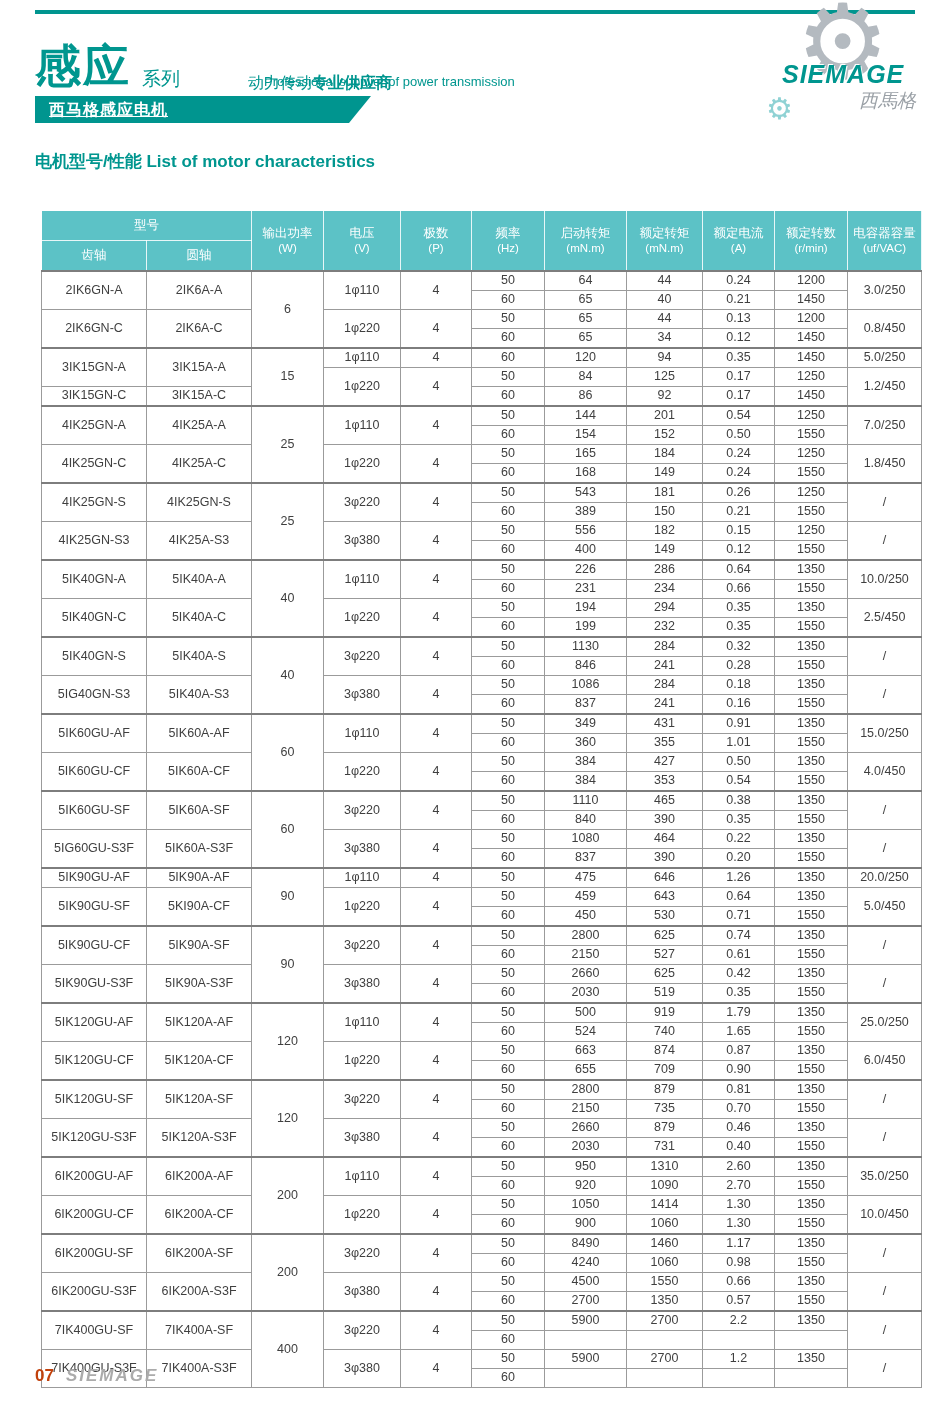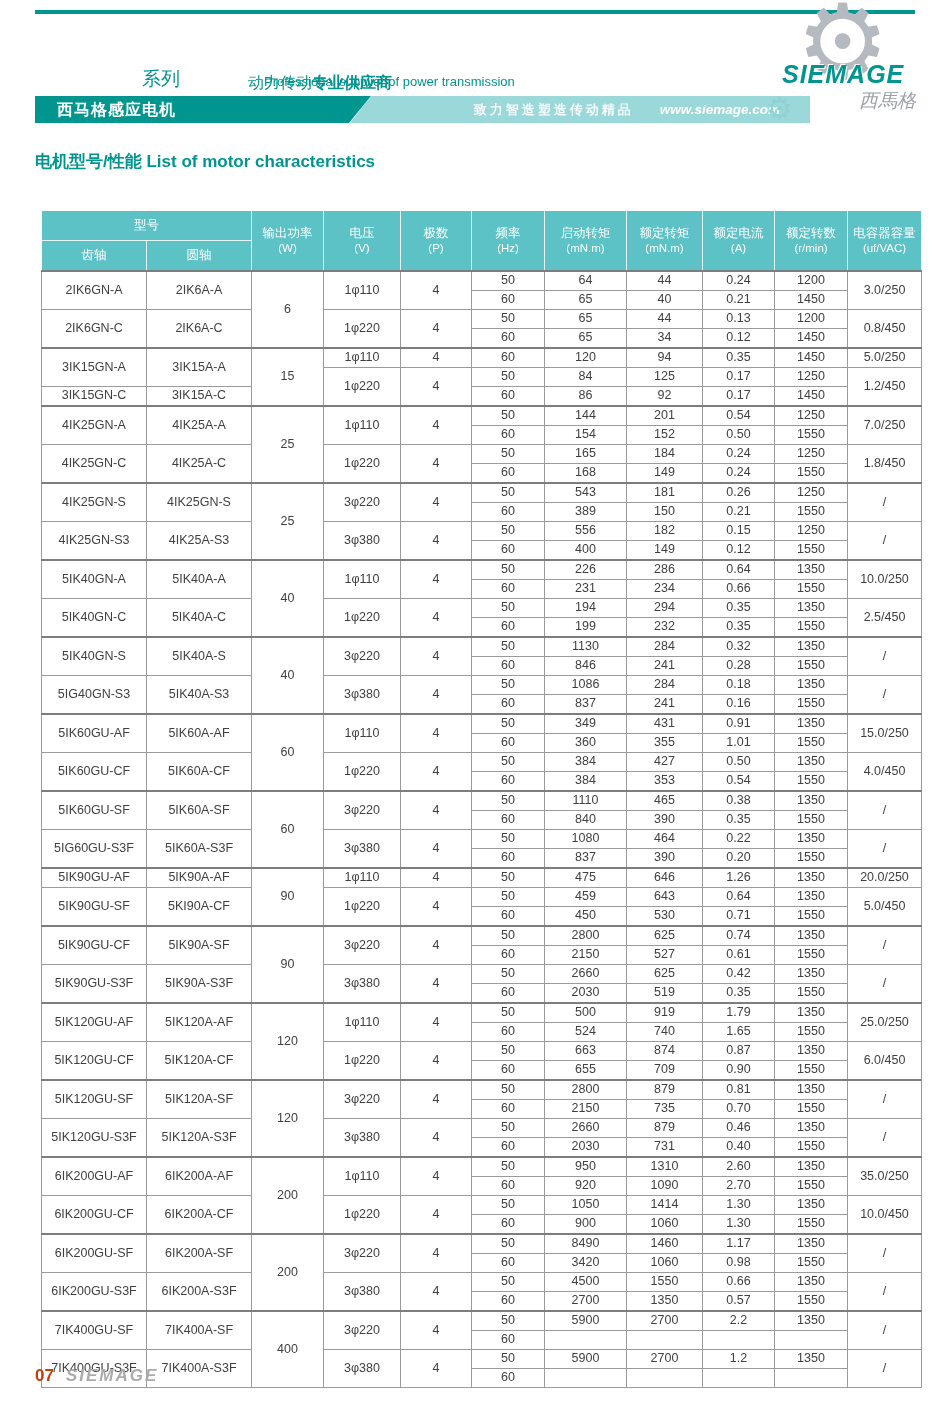--- a/index.html
+++ b/index.html
@@ -15,21 +15,21 @@
 
   .series-big{position:absolute;left:35px;top:36px;font-size:46px;font-weight:bold;color:var(--brand);letter-spacing:2px;}
   .series-small{position:absolute;left:142px;top:66px;font-size:19px;color:var(--brand);}
 
   .supplier-cn{position:absolute;left:248px;top:52px;font-size:16px;color:var(--brand);margin-top:21px;}
   .supplier-cn b{font-weight:bold;}
   .supplier-en{position:absolute;left:264px;top:74px;font-size:13px;color:var(--brand);}
 
   .dark-band{position:absolute;left:35px;top:96px;width:336px;height:27px;background:var(--band-dark);
     clip-path:polygon(0 0,100% 0,calc(100% - 22px) 100%,0 100%);
-    color:#fff;font-weight:bold;font-size:16px;line-height:27px;padding-left:22px;box-sizing:border-box;letter-spacing:1px;}
+    color:#fff;font-weight:bold;font-size:16px;line-height:27px;padding-left:14px;box-sizing:border-box;letter-spacing:1px;text-decoration:underline;}
   .light-band{position:absolute;left:350px;top:96px;width:460px;height:27px;background:var(--band-light);
     clip-path:polygon(21px 0,100% 0,100% 100%,0 100%);
     display:flex;align-items:center;justify-content:flex-end;gap:26px;padding-right:30px;box-sizing:border-box;}
   .slogan{color:rgba(255,255,255,.88);font-size:13px;font-weight:bold;letter-spacing:3px;}
   .website{color:#fff;font-size:13.5px;font-weight:bold;font-style:italic;}
 
   .logo{position:absolute;left:782px;top:20px;width:134px;height:112px;}
   .gear-big{position:absolute;left:14px;top:-30px;font-size:104px;color:var(--gray-logo);line-height:1;}
   .gear-small{position:absolute;left:-16px;top:74px;font-size:30px;color:#8FD2D4;line-height:1;}
   .logo-text{position:absolute;left:0;top:40px;font-size:25px;font-weight:bold;font-style:italic;color:var(--brand);
@@ -51,31 +51,28 @@
   .page-num{font-size:17px;font-weight:bold;color:#c2410c;}
   .footer-brand{font-size:17px;font-weight:bold;font-style:italic;color:var(--footer-gray);letter-spacing:2px;}
 </style>
 </head>
 <body>
 
 <div class="page">
 
   <div class="top-rule"></div>
 
+  <div class="series-big">感应</div>
   <div class="series-small">系列</div>
 
   <div class="supplier-cn"><span>动力传动</span><b>专业供应商</b></div>
   <div class="supplier-en">Professional supplier of power transmission</div>
 
   <div class="dark-band"><span>西马格感应电机</span></div>
 
-  <div class="light-band">
-    <span class="slogan">致力智造塑造传动精品</span>
-    <span class="website">www.siemage.com</span>
-  </div>
 
   <div class="logo">
     <span class="gear-big">⚙</span>
     <span class="gear-small">⚙</span>
     <div class="logo-text">SIEMAGE</div>
     <div class="logo-sub">西馬格</div>
   </div>
 
   <h1 class="page-title">电机型号/性能 List of motor characteristics</h1>
 
@@ -641,21 +638,21 @@
             <td rowspan="2">4</td>
             <td>50</td>
             <td>8490</td>
             <td>1460</td>
             <td>1.17</td>
             <td>1350</td>
             <td rowspan="2">/</td>
           </tr>
           <tr>
             <td>60</td>
-            <td>3420</td>
+            <td>4240</td>
             <td>1060</td>
             <td>0.98</td>
             <td>1550</td>
           </tr>
           <tr>
             <td rowspan="2">6IK200GU-S3F</td>
             <td rowspan="2">6IK200A-S3F</td>
             <td rowspan="2">3φ380</td>
             <td rowspan="2">4</td>
             <td>50</td>

